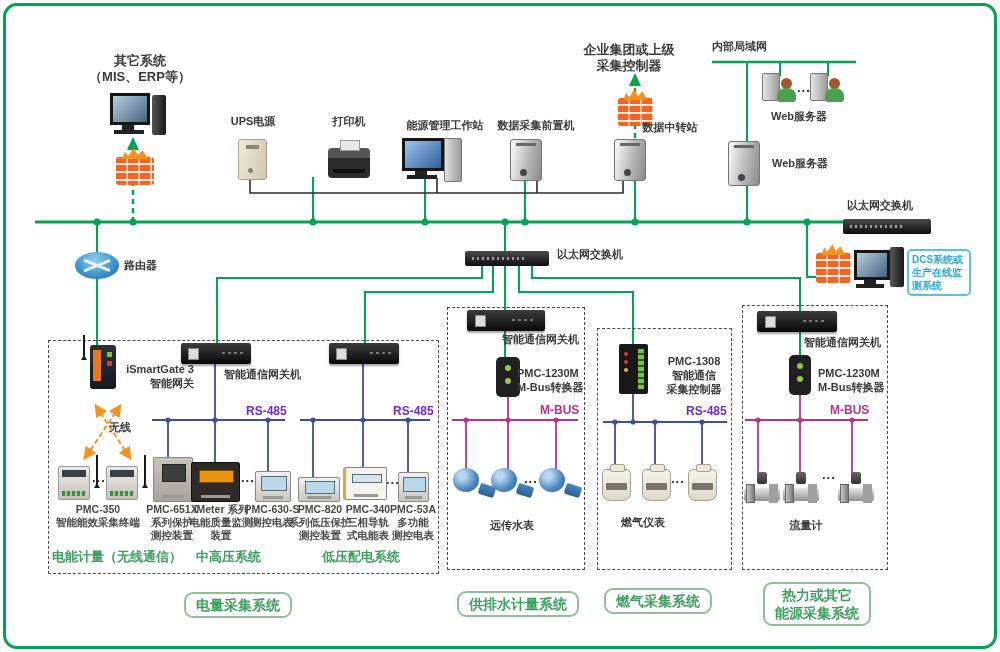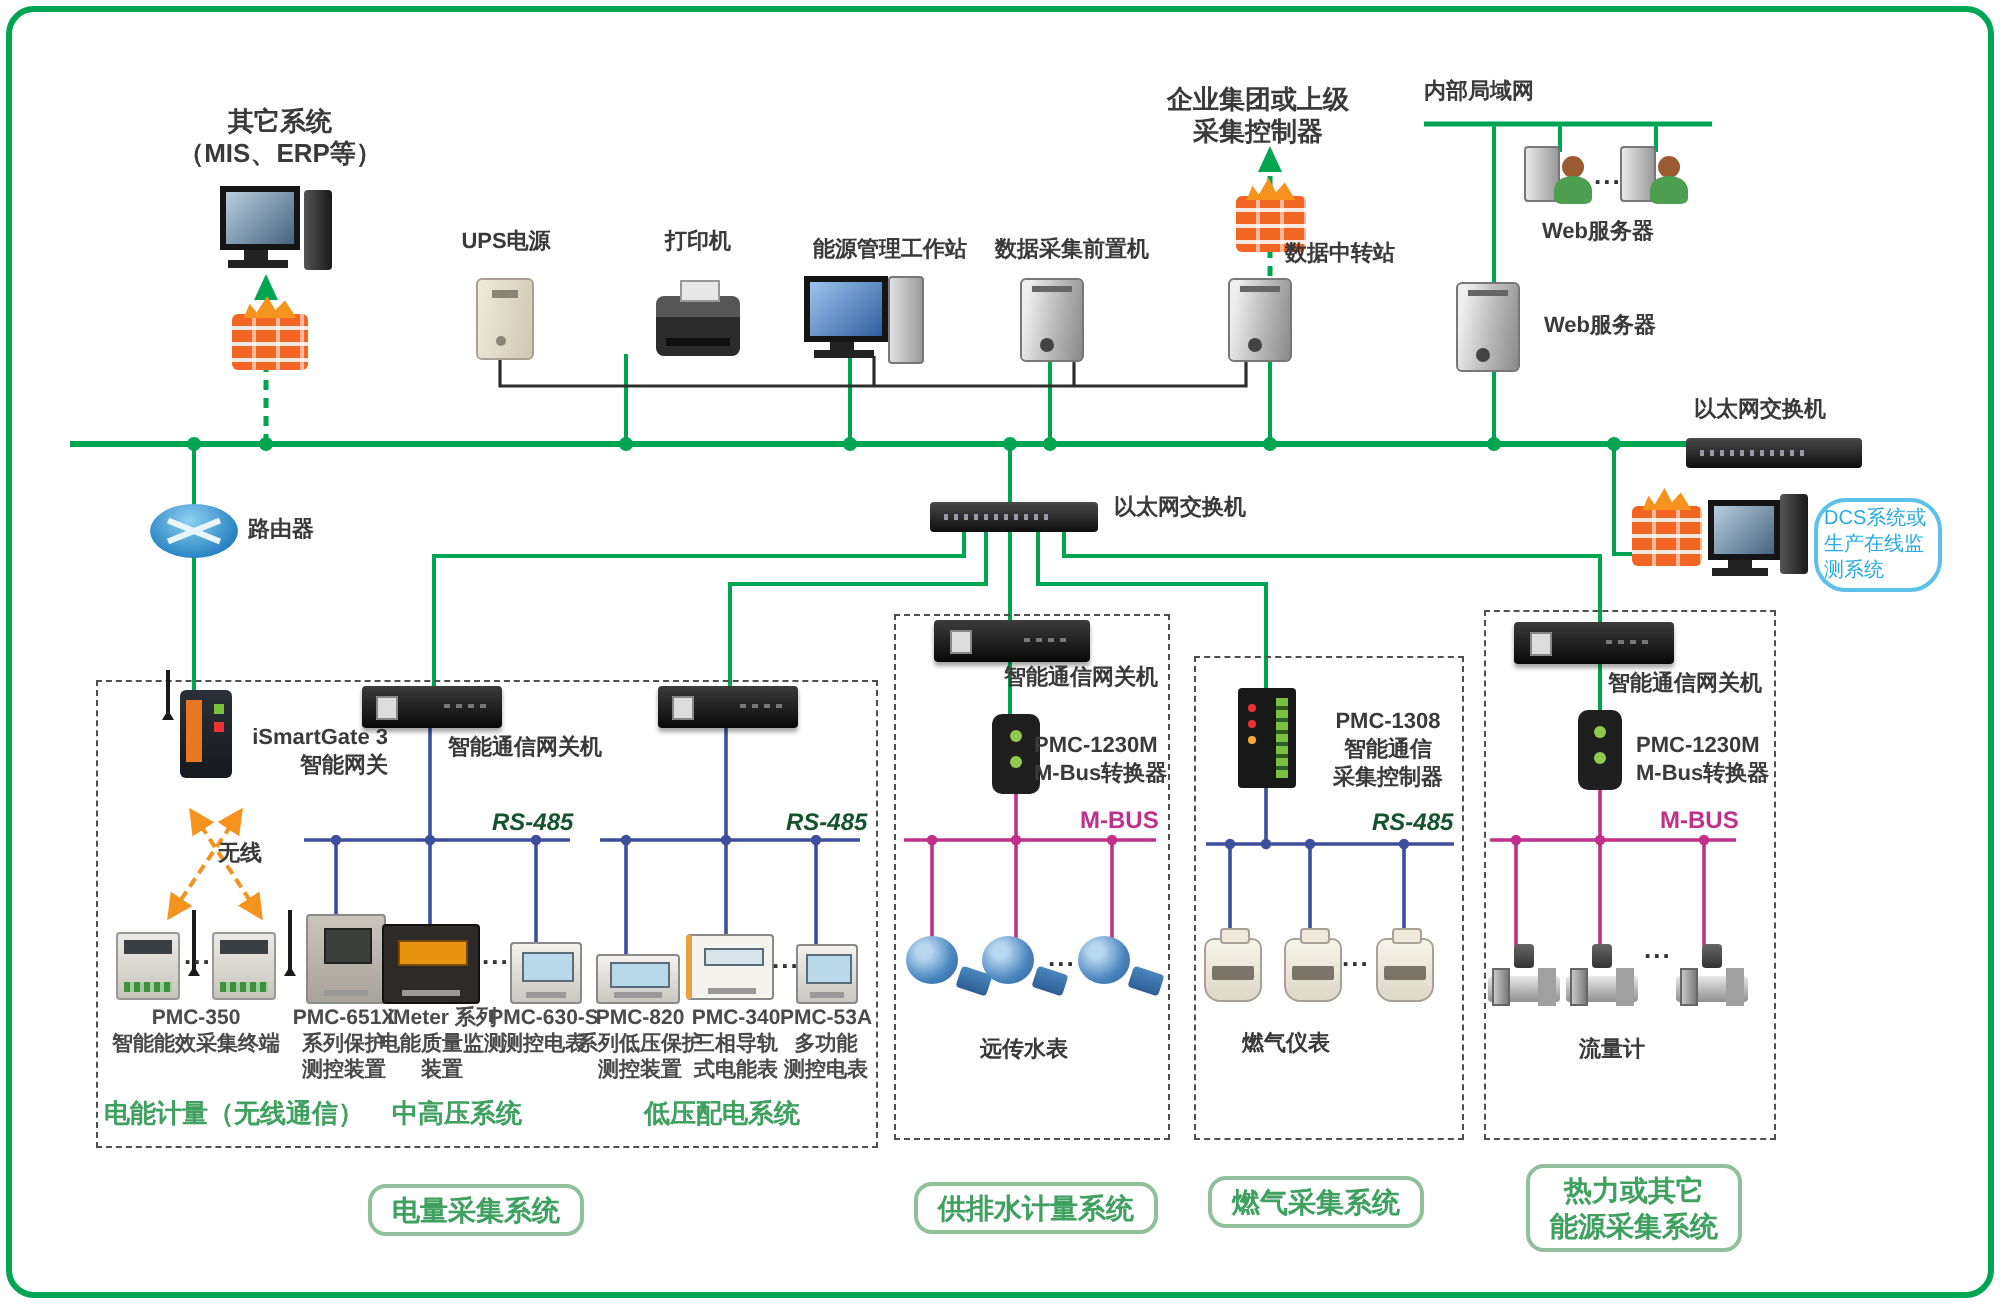--- a/index.html
+++ b/index.html
@@ -5,29 +5,29 @@
   html,body{margin:0;padding:0;background:#fff;}
   #stage{position:relative;width:1000px;height:652px;background:#fff;overflow:hidden;
          font-family:"Liberation Sans", sans-serif;}
   .frame{position:absolute;inset:3px;border:3px solid #00A551;border-radius:14px;}
   svg.wires{position:absolute;left:0;top:0;}
   .dev{position:absolute;}
   .lb{position:absolute;font-size:11px;font-weight:bold;color:#3a3a3a;white-space:nowrap;line-height:1.25;}
   .cx{transform:translateX(-50%);text-align:center;}
   .big{font-size:13px;}
   .green{color:#3fa05f;}
-  .navy{color:#14532d;font-size:12px;font-style:italic;}
+  .navy{color:#6d28d9;font-size:12px;}
   .mag{color:#c13088;font-size:12px;}
   .sm{font-size:10.5px;color:#4a4a4a;}
   .dots{position:absolute;font-weight:bold;color:#333;font-size:13px;letter-spacing:1px;}
   .dashbox{position:absolute;border:1.5px dashed #4f4f4f;}
   .sysbox{position:absolute;transform:translateX(-50%);border:2px solid #8fbf9b;border-radius:9px;background:#fff;
           color:#3fa05f;font-weight:bold;font-size:14px;text-align:center;padding:2px 10px;line-height:1.3;}
-  .dcs{position:absolute;border:2px solid #5bc0ea;border-radius:16px;color:#29abe2;font-size:10px;line-height:1.3;
-       padding:2px 3px;width:54px;white-space:normal;font-weight:normal;background:#fff;}
+  .dcs{position:absolute;border:2px solid #5bc0ea;border-radius:5px;color:#29abe2;font-size:10px;line-height:1.3;
+       padding:2px 3px;width:54px;white-space:normal;font-weight:bold;background:#fff;}
   
   .sw{background:linear-gradient(180deg,#4a4a4a,#0e0e0e);border-radius:2px;}
   .sw::after{content:"";position:absolute;left:8%;top:40%;width:62%;height:3px;
              background:repeating-linear-gradient(90deg,#99a 0 2px,transparent 2px 5px);}
   .rack{background:linear-gradient(180deg,#3c3c3c,#080808);border-radius:2px;box-shadow:0 2px 2px rgba(0,0,0,.35);}
   .rack::before{content:"";position:absolute;left:10%;top:26%;width:9px;height:46%;background:#ddd;border:1px solid #888;}
   .rack::after{content:"";position:absolute;right:12%;top:45%;width:30%;height:2px;
                background:repeating-linear-gradient(90deg,#777 0 3px,transparent 3px 6px);}
   .server{background:linear-gradient(100deg,#f0f0f0 10%,#b9b9b9 55%,#8a8a8a);border:1px solid #777;border-radius:3px;}
   .server::before{content:"";position:absolute;left:18%;top:8%;width:64%;height:6%;background:#666;}

